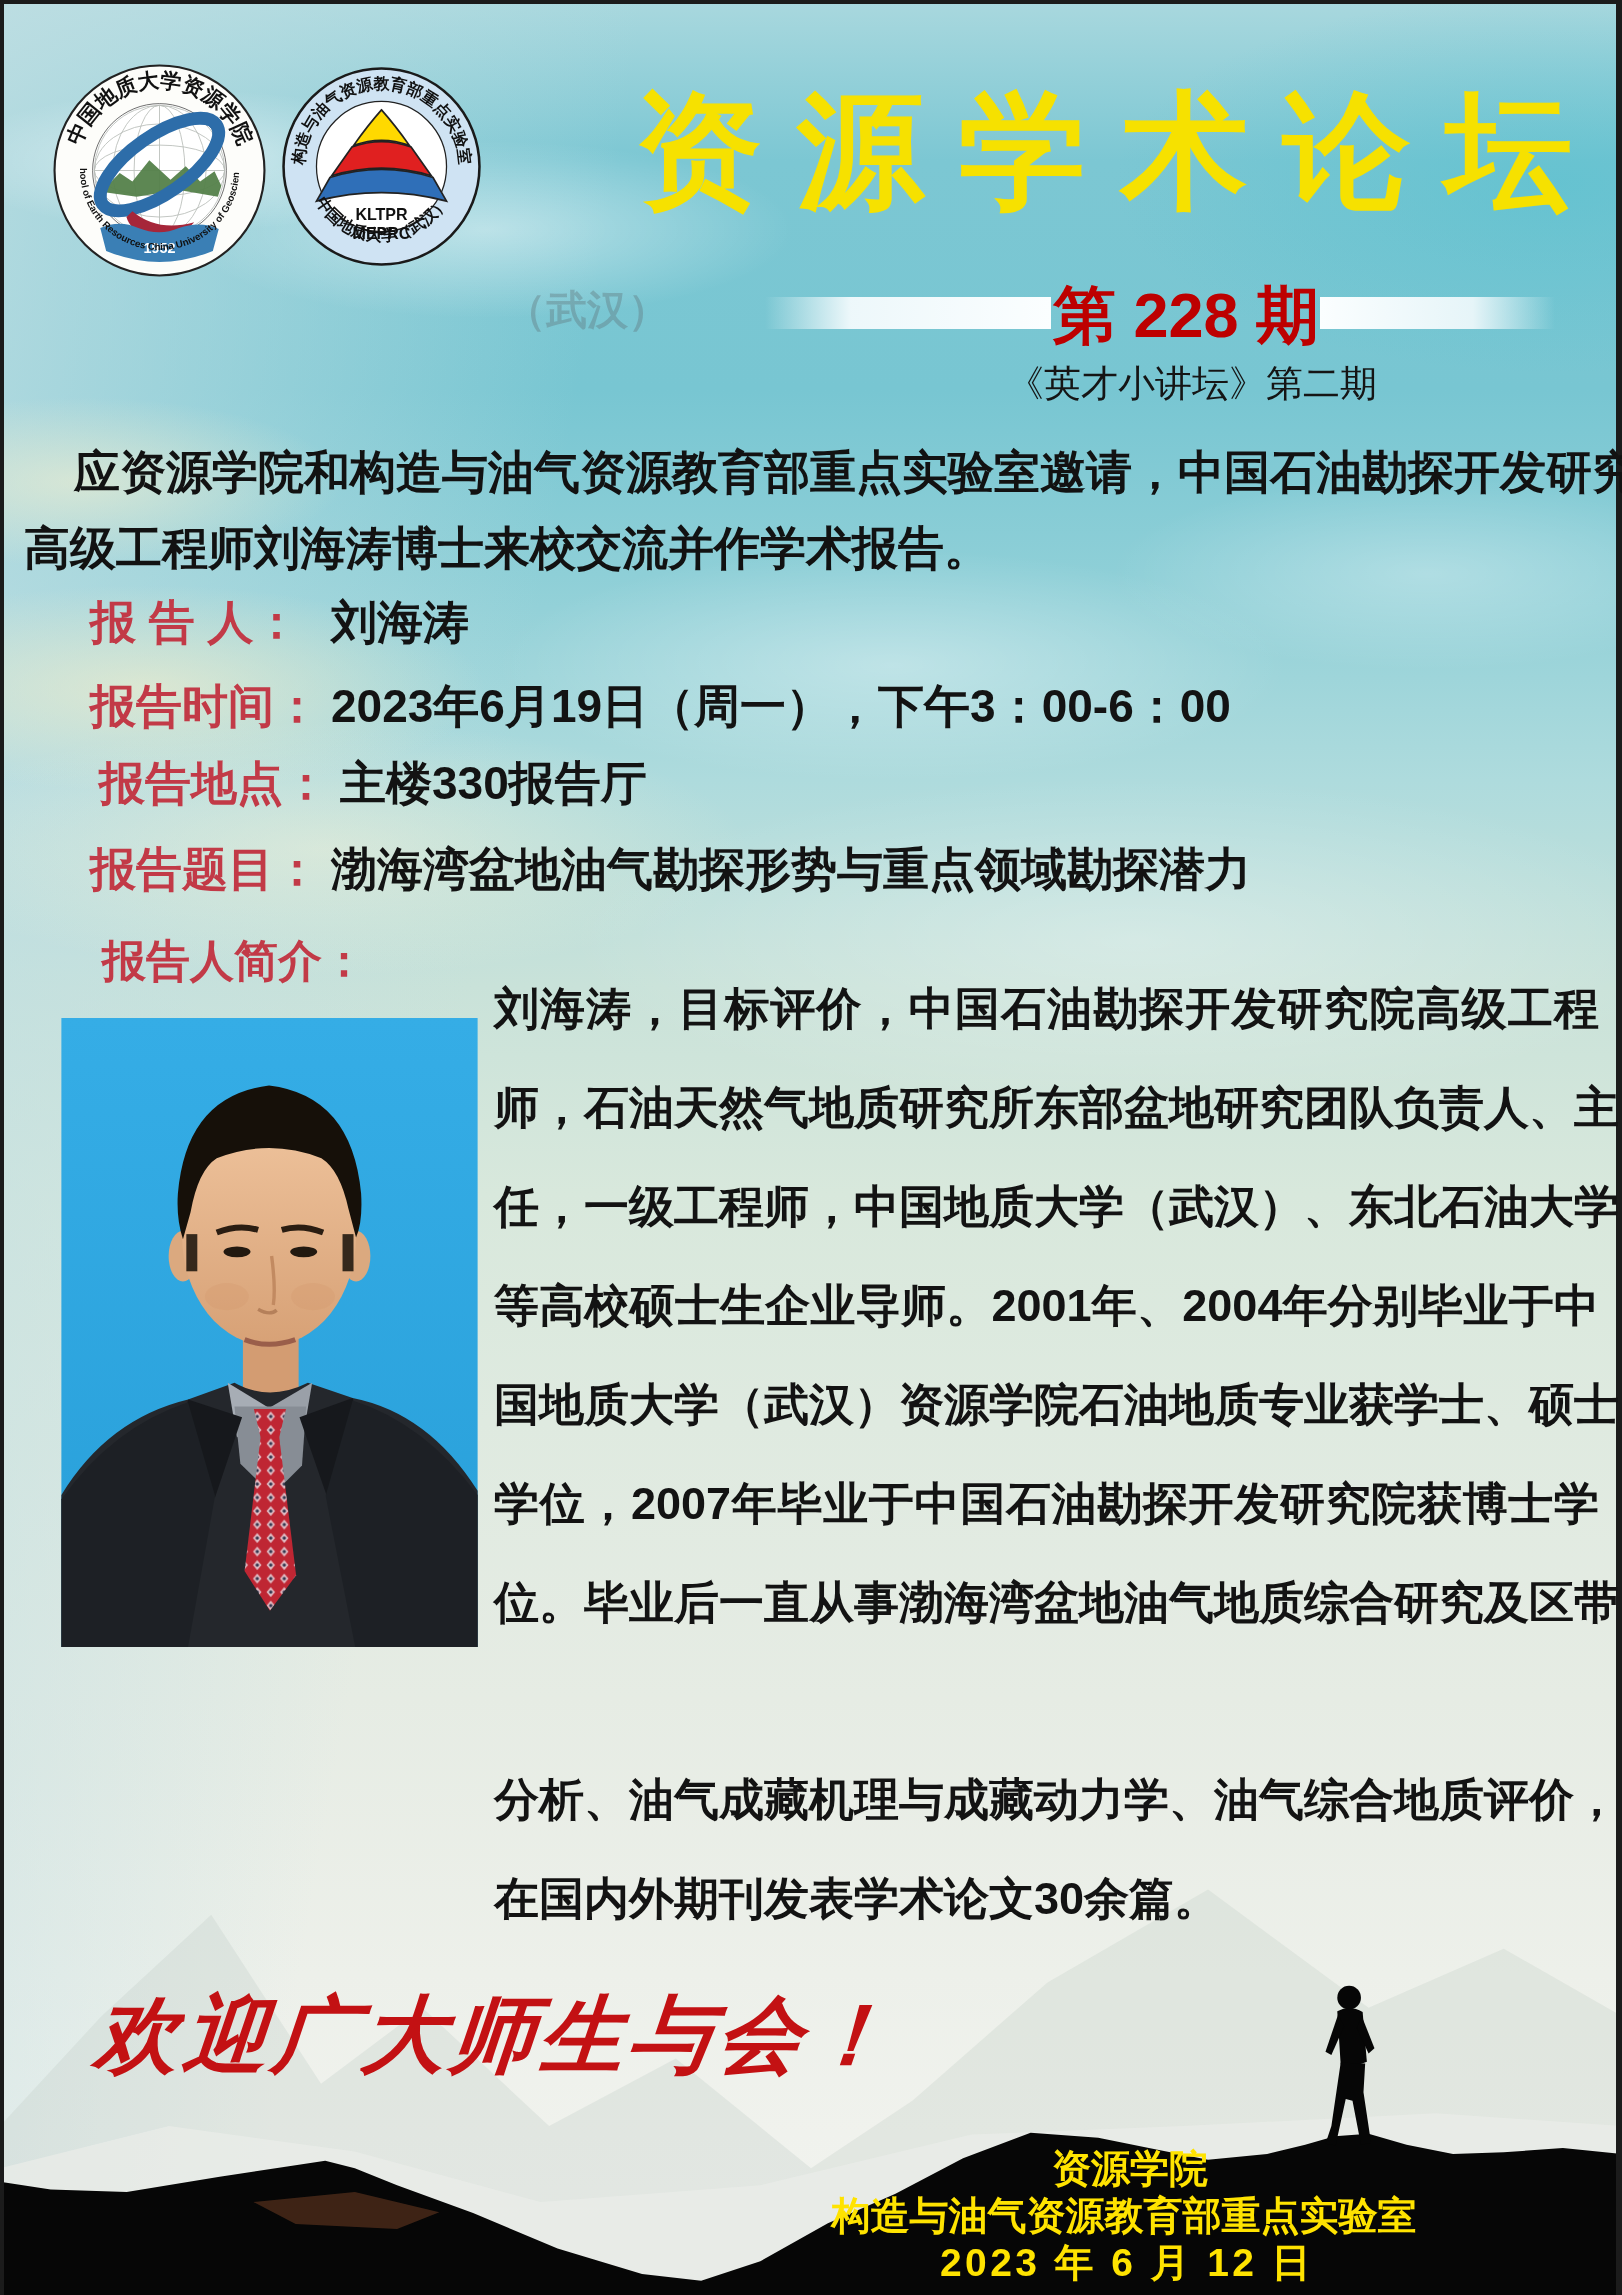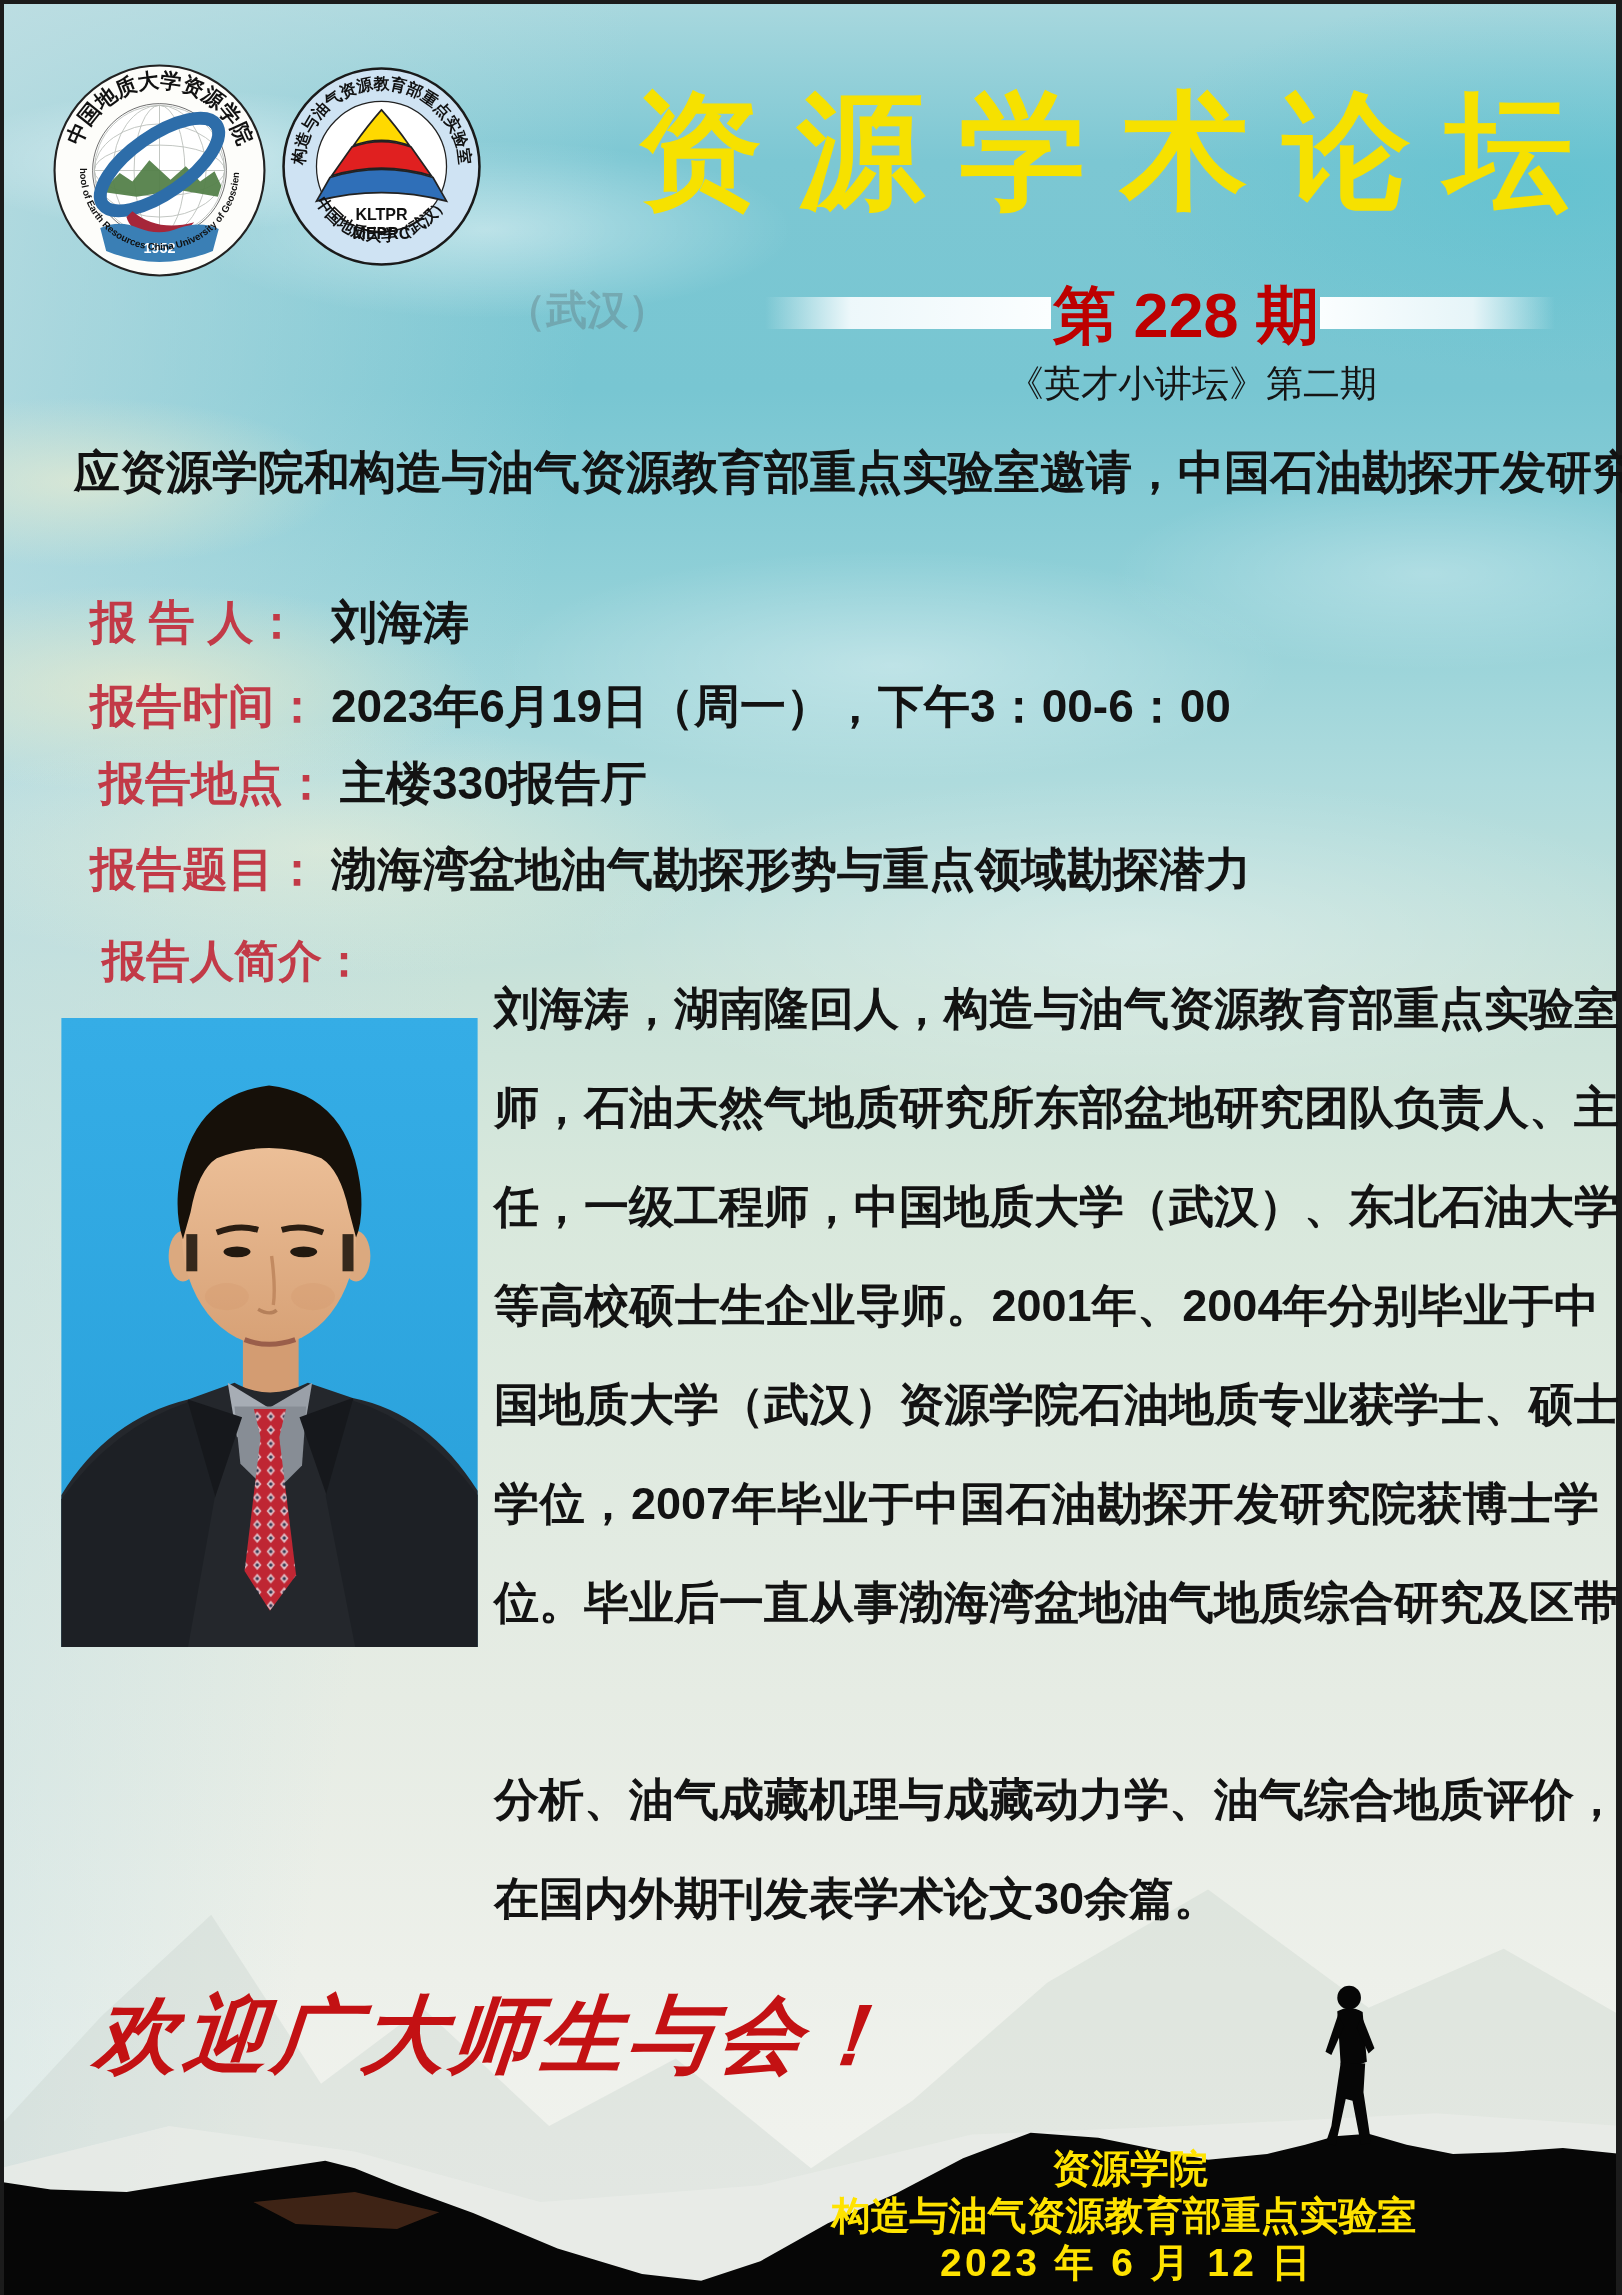--- a/index.html
+++ b/index.html
@@ -154,20 +154,21 @@
   </svg>
 
   <div class="abs title">资源学术论坛</div>
   <div class="abs watermark">（武汉）</div>
   <div class="abs bar bar-left"></div>
   <div class="abs bar bar-right"></div>
   <div class="abs issue">第 228 期</div>
   <div class="abs series">《英才小讲坛》第二期</div>
 
   <div class="abs intro1">应资源学院和构造与油气资源教育部重点实验室邀请，中国石油勘探开发研究院</div>
+  <div class="abs intro2">高级工程师刘海涛博士来校交流并作学术报告。</div>
 
   <div class="abs flabel y-speaker">报 告 人：</div>
   <div class="abs fvalue y-speaker">刘海涛</div>
   <div class="abs flabel y-time">报告时间：</div>
   <div class="abs fvalue y-time">2023年6月19日（周一），下午3：00-6：00</div>
   <div class="abs flabel y-place">报告地点：</div>
   <div class="abs fvalue y-place">主楼330报告厅</div>
   <div class="abs flabel y-topic">报告题目：</div>
   <div class="abs fvalue y-topic bold">渤海湾盆地油气勘探形势与重点领域勘探潜力</div>
   <div class="abs bio-label">报告人简介：</div>
@@ -210,21 +211,21 @@
     <path d="M261,251 Q284,244 310,254" stroke="#2a1d12" stroke-width="7" fill="none"></path>
     <ellipse cx="208" cy="277" rx="16" ry="6.5" fill="#221910"></ellipse>
     <ellipse cx="287" cy="277" rx="16" ry="6.5" fill="#221910"></ellipse>
     <path d="M249,282 Q254,320 251,340" stroke="#c28a61" stroke-width="4" fill="none"></path>
     <path d="M233,345 Q247,353 255,346" stroke="#b5805a" stroke-width="4" fill="none"></path>
     <path d="M217,381 Q246,392 277,381" stroke="#9a5e4a" stroke-width="6" fill="none"></path>
     <ellipse cx="196" cy="330" rx="26" ry="16" fill="#d59c70" opacity="0.35"></ellipse>
     <ellipse cx="298" cy="330" rx="26" ry="16" fill="#d59c70" opacity="0.35"></ellipse>
   </svg>
 
-  <div class="abs bio-line" style="top:983px">刘海涛，湖南隆回人，构造与油气资源教育部重点实验室</div>
+  <div class="abs bio-line" style="top:983px">刘海涛，目标评价，中国石油勘探开发研究院高级工程</div>
   <div class="abs bio-line" style="top:1082px">师，石油天然气地质研究所东部盆地研究团队负责人、主</div>
   <div class="abs bio-line" style="top:1181px">任，一级工程师，中国地质大学（武汉）、东北石油大学</div>
   <div class="abs bio-line" style="top:1280px">等高校硕士生企业导师。2001年、2004年分别毕业于中</div>
   <div class="abs bio-line" style="top:1379px">国地质大学（武汉）资源学院石油地质专业获学士、硕士</div>
   <div class="abs bio-line" style="top:1478px">学位，2007年毕业于中国石油勘探开发研究院获博士学</div>
   <div class="abs bio-line" style="top:1577px">位。毕业后一直从事渤海湾盆地油气地质综合研究及区带</div>
   <div class="abs bio-line" style="top:1774px">分析、油气成藏机理与成藏动力学、油气综合地质评价，</div>
   <div class="abs bio-line last" style="top:1873px">在国内外期刊发表学术论文30余篇。</div>
 
   <div class="abs welcome">欢迎广大师生与会！</div>

